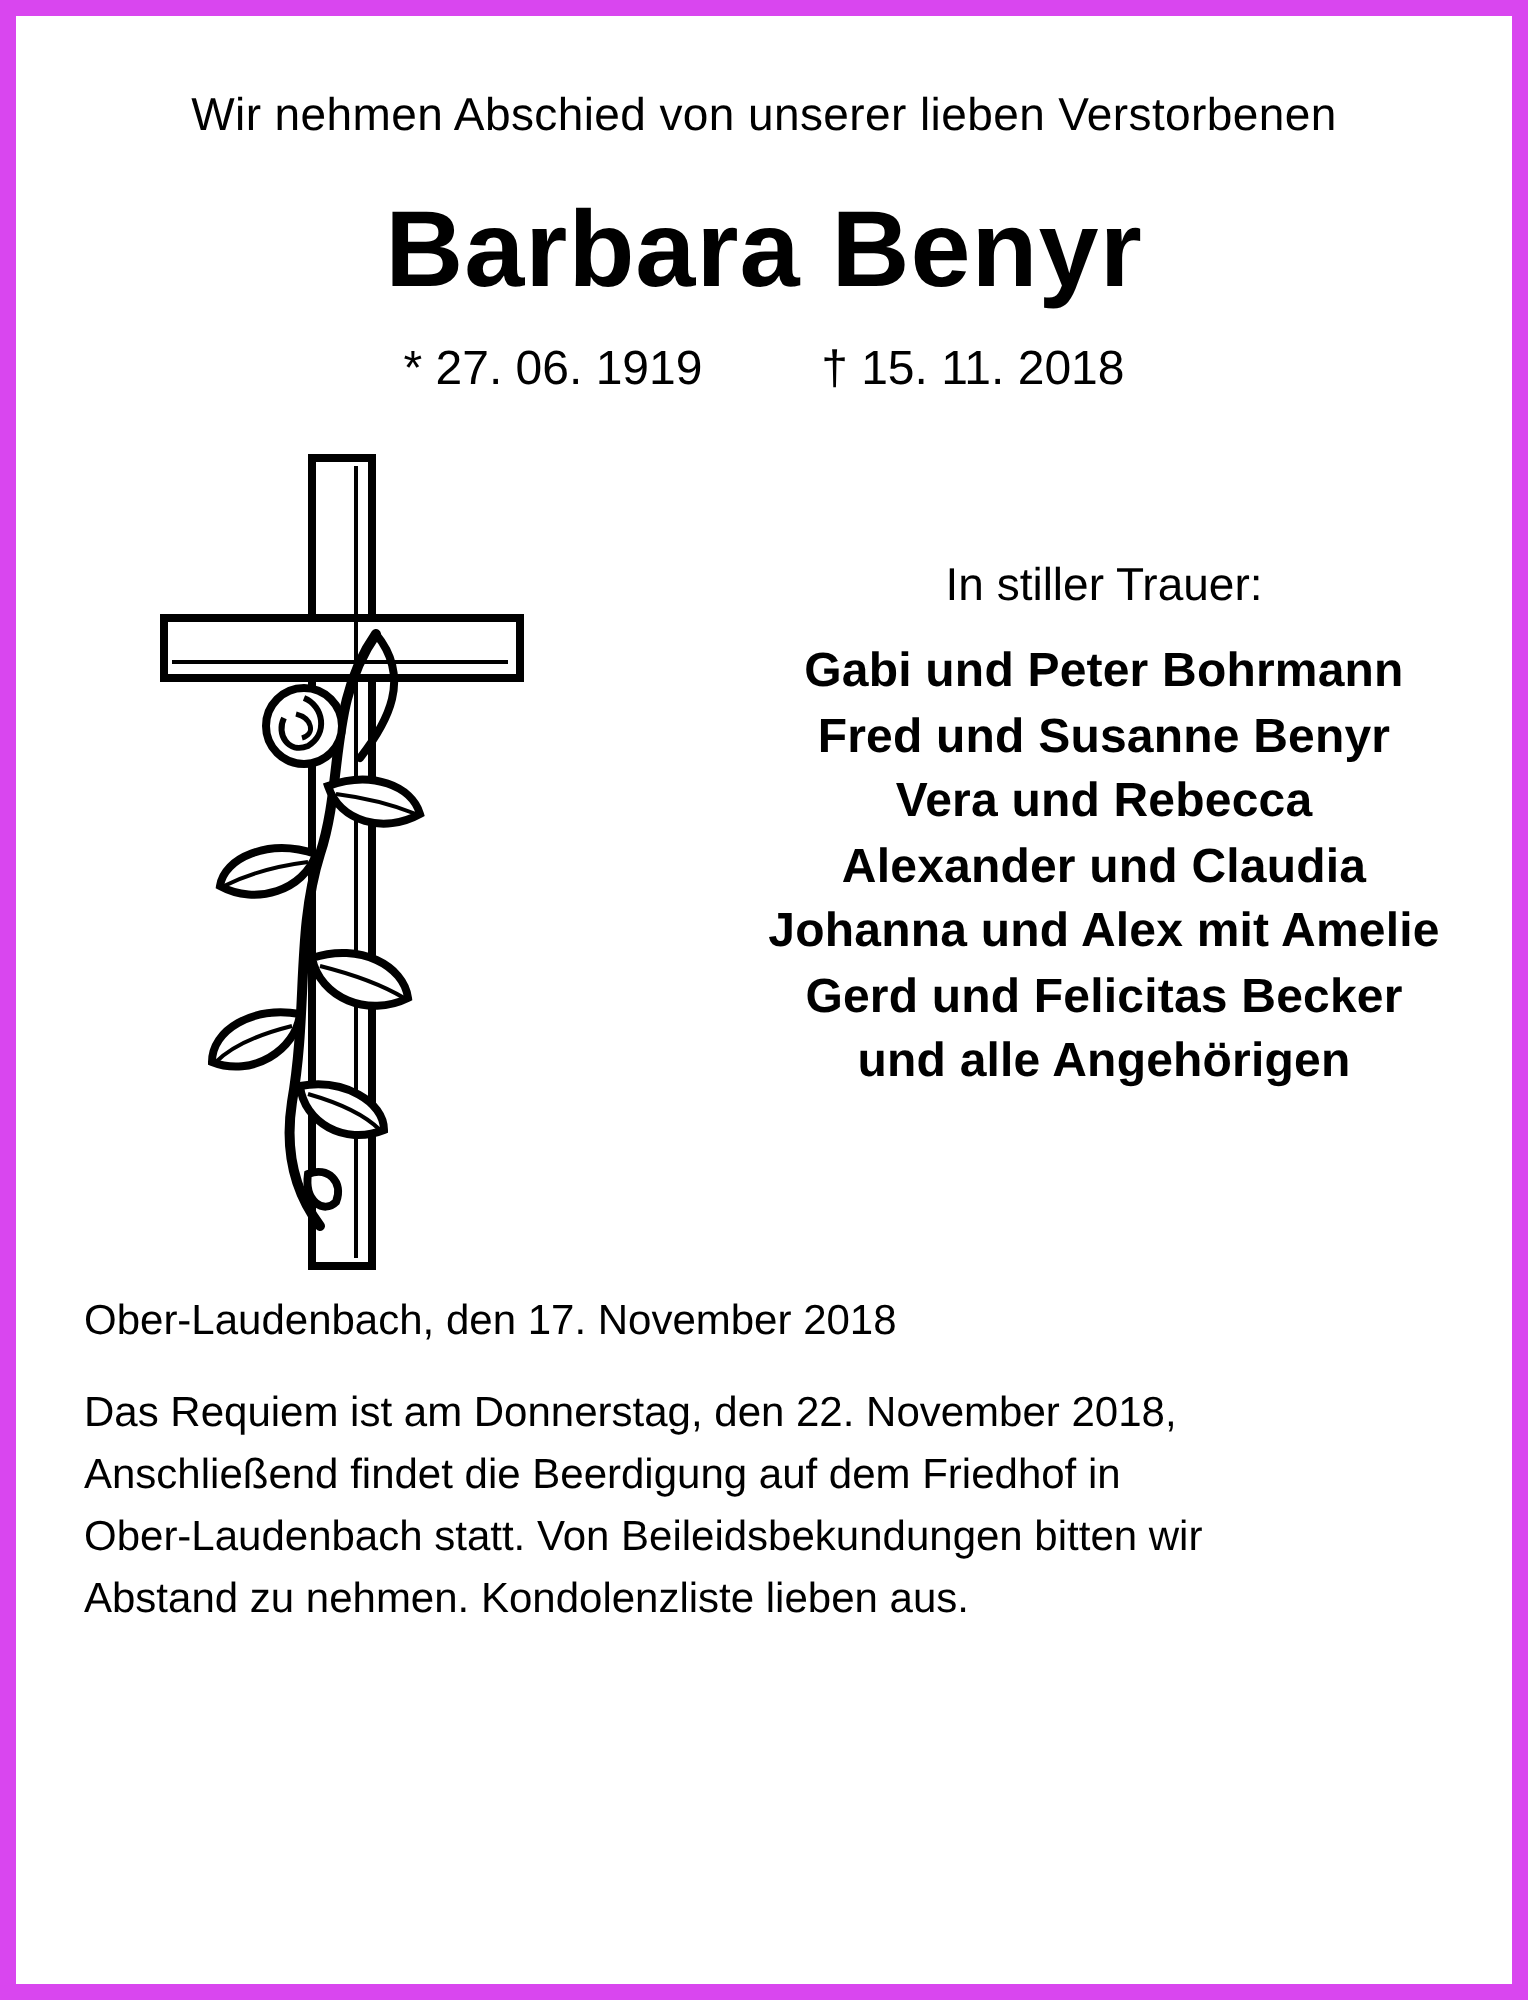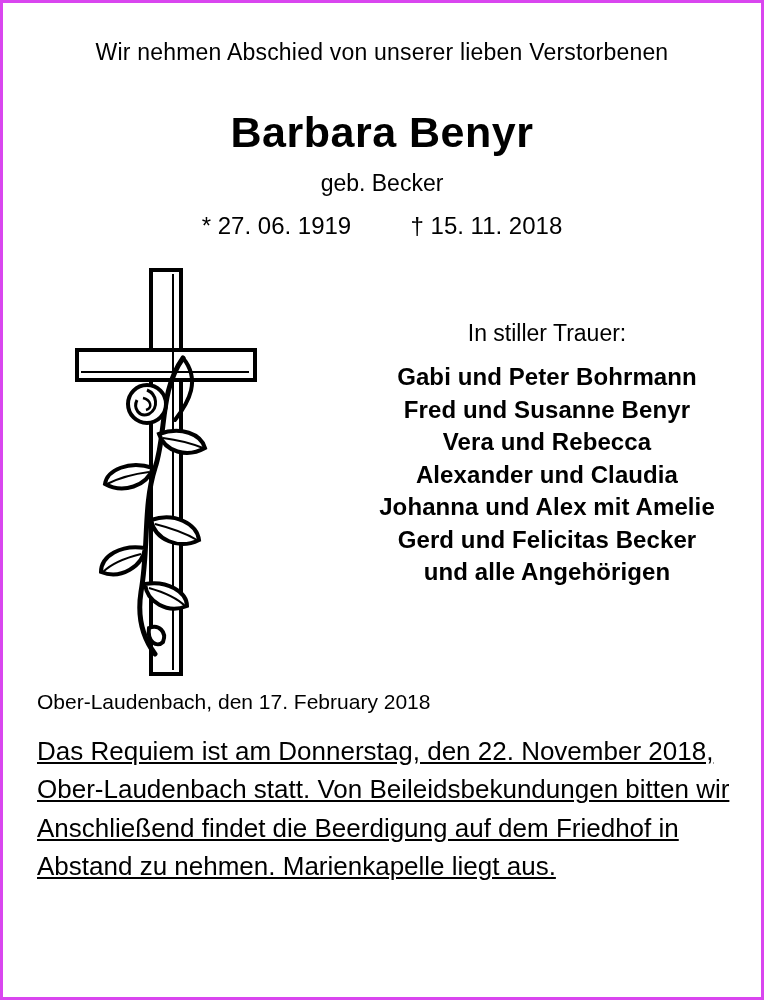--- a/index.html
+++ b/index.html
@@ -13,42 +13,42 @@
     font-family: "Liberation Sans", sans-serif;
     color: #000000;
     overflow: hidden;
   }
   .obituary {
     position: relative;
     box-sizing: border-box;
     width: 764px;
     height: 1000px;
     background: #ffffff;
-    border: 3px solid #d946ef;
+    border: 8px solid #d946ef;
     padding: 0;
   }
   .inner {
     box-sizing: border-box;
     width: 100%;
     height: 100%;
     padding: 30px 34px 22px 34px;
     display: block;
   }
   .lead {
     text-align: center;
     font-size: 23px;
     letter-spacing: 0.2px;
     margin-top: 6px;
   }
   .name {
     text-align: center;
-    font-size: 43px;
+    font-size: 54px;
     font-weight: bold;
     letter-spacing: 0.5px;
-    margin-top: 42px;
+    margin-top: 23px;
   }
   .maiden {
     text-align: center;
     font-size: 23px;
     margin-top: 13px;
   }
   .dates {
     text-align: center;
     font-size: 24px;
     margin-top: 15px;
@@ -93,40 +93,38 @@
     line-height: 1.355;
     text-align: center;
     letter-spacing: 0.1px;
   }
 
   .place-line {
     font-size: 21px;
     margin-top: 8px;
   }
   .details {
-    font-size: 26px;
+    font-size: 21px;
     line-height: 1.48;
     margin-top: 18px;
-    text-decoration: underline;
   }
   .details div {
     white-space: nowrap;
   }
 </style>
 </head>
 <body>
 
 <div class="obituary">
   <div class="inner">
 
     <div class="lead">Wir nehmen Abschied von unserer lieben Verstorbenen</div>
 
     <div class="name">Barbara Benyr</div>
 
-    <div class="maiden">geb. Becker</div>
 
     <div class="dates">
       <span>* 27. 06. 1919</span>
       <span class="gap"></span>
       <span>† 15. 11. 2018</span>
     </div>
 
     <div class="middle">
 
       <div class="cross-wrap">
@@ -175,23 +173,23 @@
           <li>Vera und Rebecca</li>
           <li>Alexander und Claudia</li>
           <li>Johanna und Alex mit Amelie</li>
           <li>Gerd und Felicitas Becker</li>
           <li>und alle Angehörigen</li>
         </ul>
       </div>
 
     </div>
 
-    <div class="place-line">Ober-Laudenbach, den 17. February 2018</div>
+    <div class="place-line">Ober-Laudenbach, den 17. November 2018</div>
 
     <div class="details">
       <div>Das Requiem ist am Donnerstag, den 22. November 2018,</div>
+      <div>Anschließend findet die Beerdigung auf dem Friedhof in</div>
       <div>Ober-Laudenbach statt. Von Beileidsbekundungen bitten wir</div>
-      <div>Anschließend findet die Beerdigung auf dem Friedhof in</div>
-      <div>Abstand zu nehmen. Marienkapelle liegt aus.</div>
+      <div>Abstand zu nehmen. Kondolenzliste lieben aus.</div>
     </div>
 
   </div>
 </div>
 
 </body></html>

